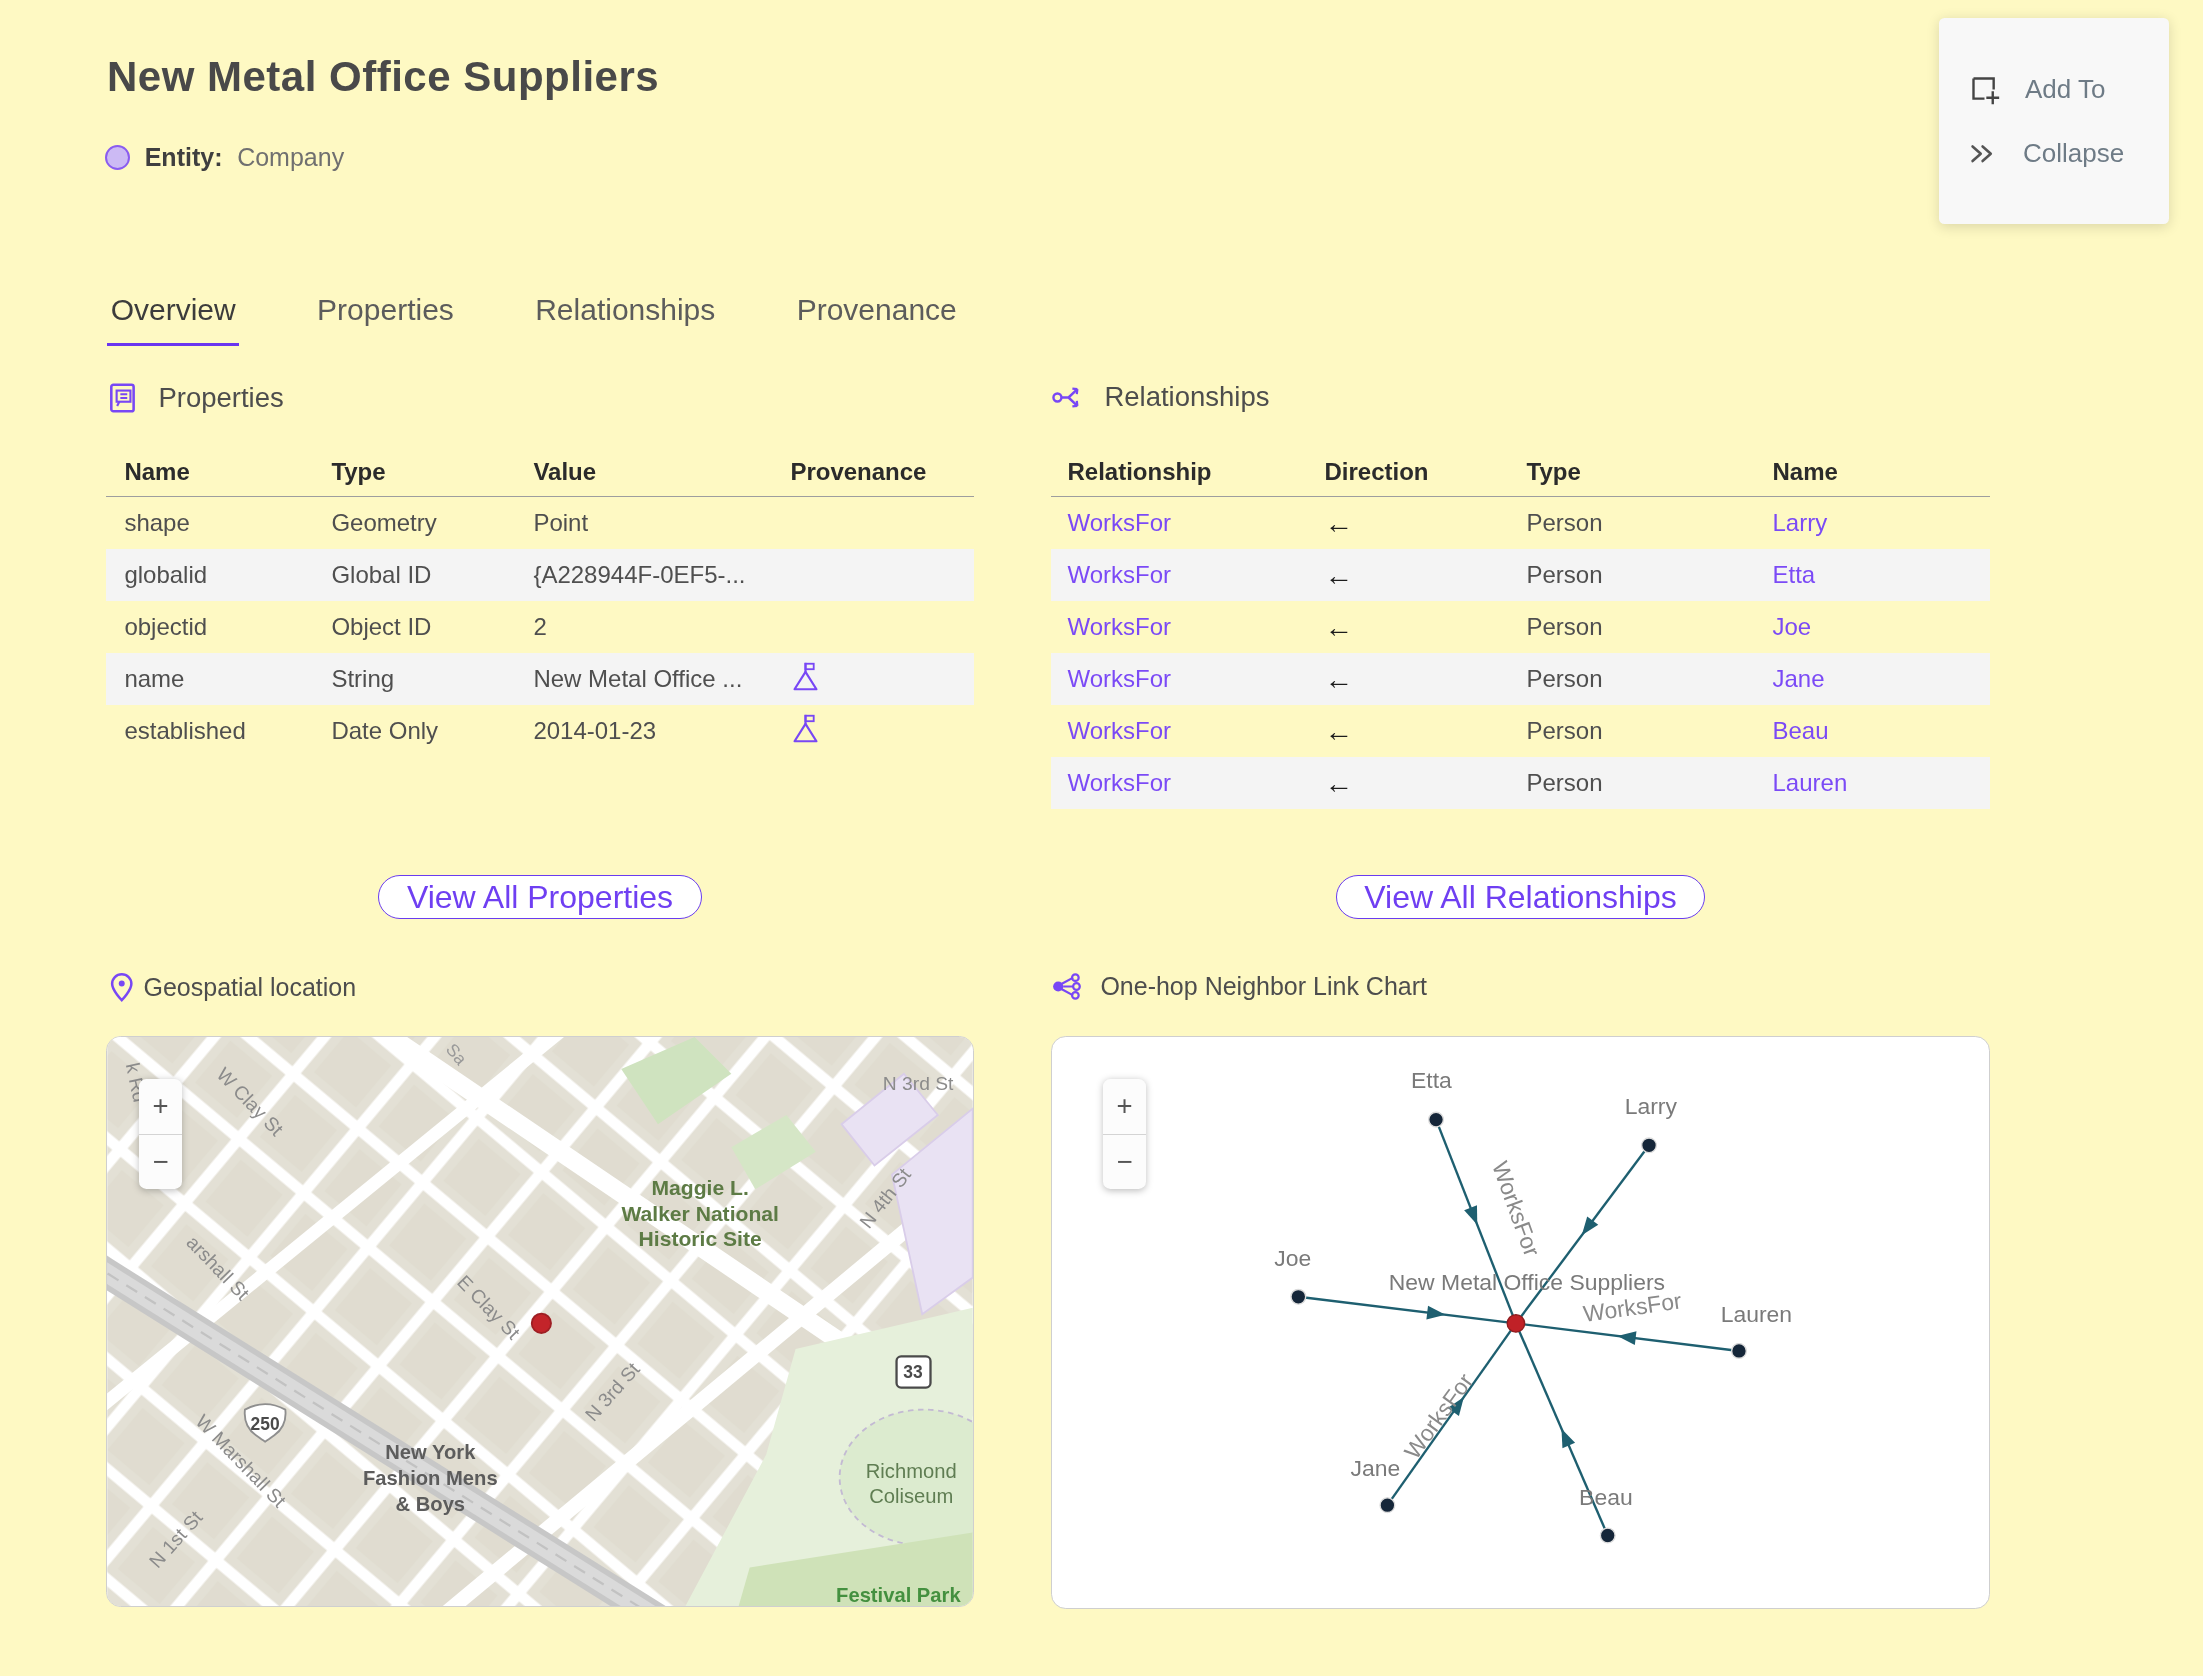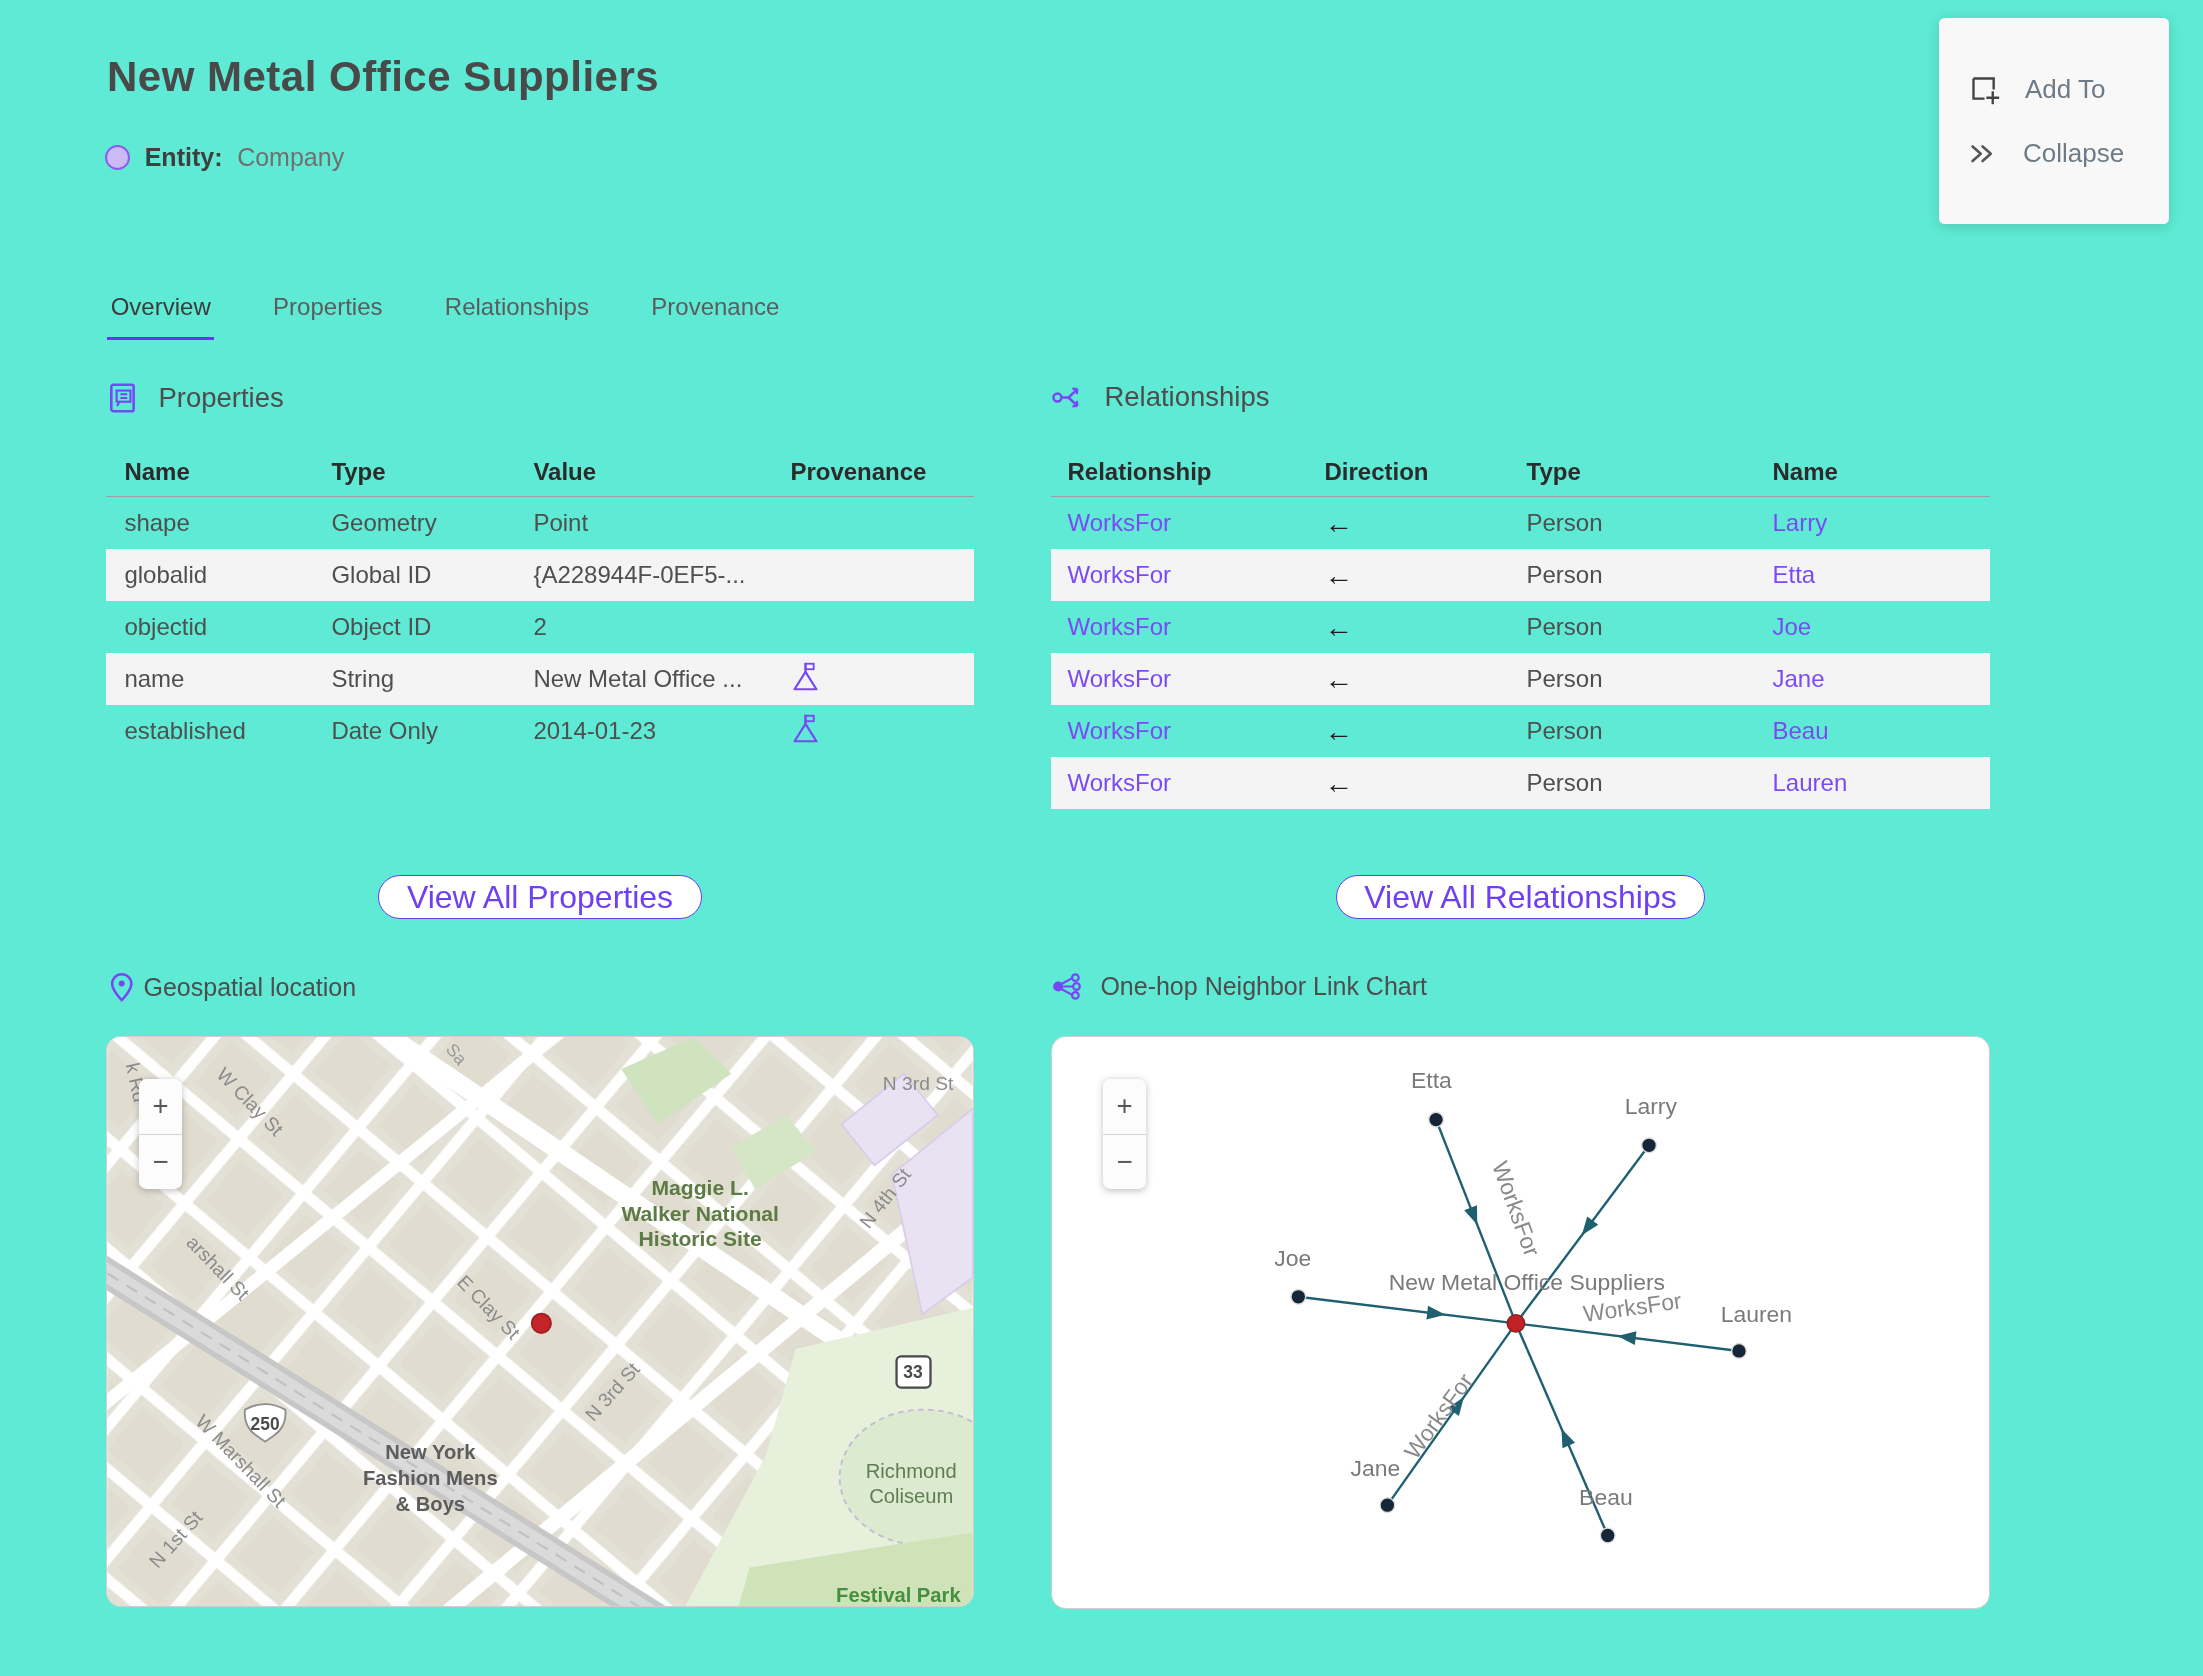--- a/index.html
+++ b/index.html
@@ -1,35 +1,35 @@
 <!DOCTYPE html>
 <html style="font-size:14.7px"><head>
 <meta charset="utf-8">
 <style>
   html,body{margin:0;padding:0;background:#fff;}
-  #page{position:relative;width:2204px;height:1677px;background:#5eead4;overflow:hidden;
+  #page{position:relative;width:2204px;height:1677px;background:#fef9c3;overflow:hidden;
         font-family:"Liberation Sans", sans-serif;color:#4a4a4a;}
 
   
   #page-title{position:absolute;left:107px;top:53px;font-size:42px;font-weight:700;color:#494949;letter-spacing:0.5px;}
   #entity-row{position:absolute;left:105px;top:143px;display:flex;align-items:center;gap:14.7px;font-size:25px;}
   #entity-dot{width:25px;height:25px;border-radius:50%;background:#ccbaf4;border:2.8px solid #8a5cf0;box-sizing:border-box;}
   #entity-label{font-weight:700;color:#3f3f3f;}
   #entity-value{color:#707070;text-align:center;}
 
   
   #actions-panel{position:absolute;left:1939px;top:18px;width:230px;height:206px;background:#f8f8f8;
         border-radius:5.5px;box-shadow:0 2.8px 13px rgba(0,0,0,.14);display:flex;flex-direction:column;
         justify-content:center;gap:32px;padding-left:29px;box-sizing:border-box;}
   .action-item{display:flex;align-items:center;gap:24px;cursor:pointer;}
   .action-item svg{flex:0 0 auto;}
   .action-label{font-size:26px;color:#6e7b86;}
 
   
-  #tabs{position:absolute;left:107px;top:287px;display:flex;gap:55px;font-size:24px;color:#5c5c5c;}
+  #tabs{position:absolute;left:107px;top:287px;display:flex;gap:74px;font-size:30px;color:#5c5c5c;}
   .tab{padding:5.5px 3.7px 16.5px 3.7px;cursor:pointer;}
   .tab.active{color:#3c3c3c;border-bottom:3.7px solid #6a35f0;}
 
   
   .section-head{position:absolute;display:flex;align-items:center;gap:18.4px;font-size:27.5px;color:#4d4d4d;}
   #props-head{left:106px;top:381px;}
   #rels-head{left:1051px;top:381px;}
   #map-head{left:108px;top:972px;font-size:25px;gap:8px;}
   #chart-head{left:1051px;top:972px;font-size:25px;}
 

